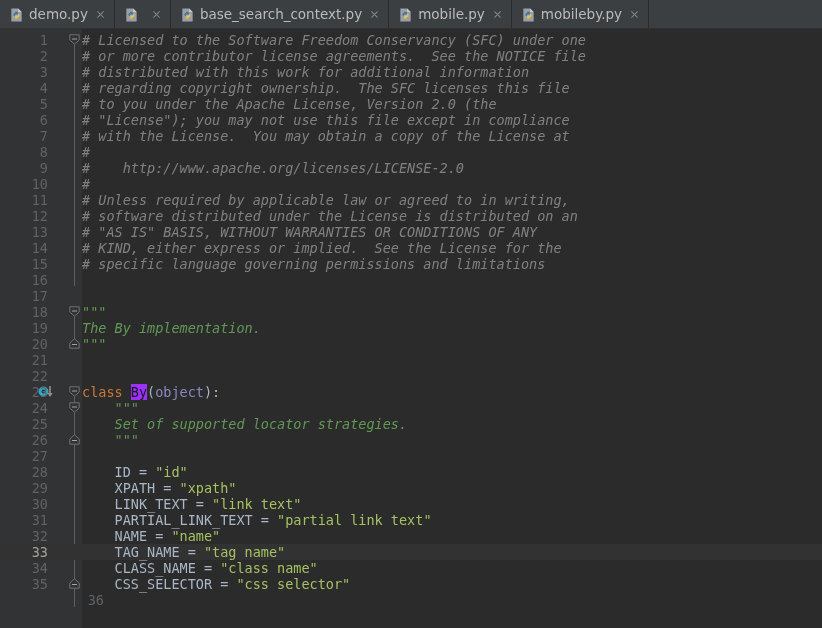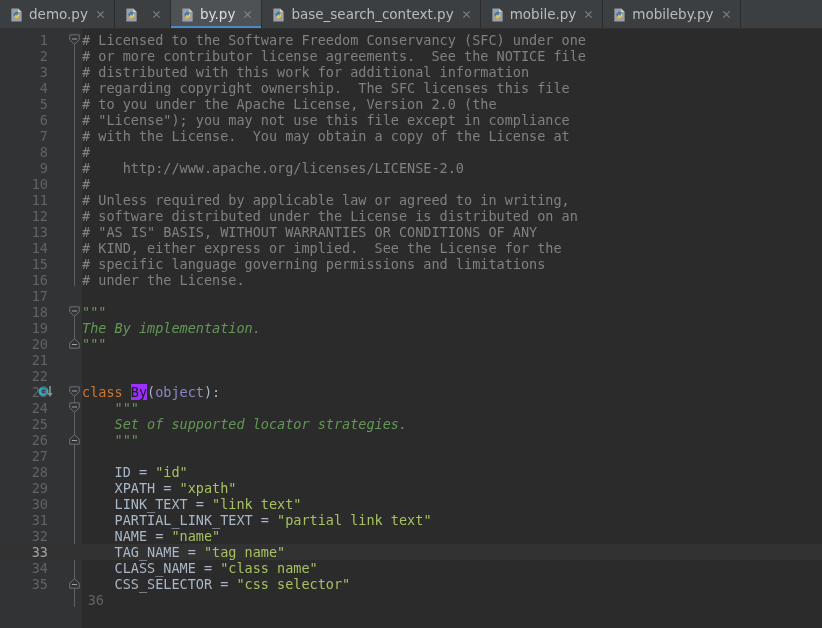--- a/index.html
+++ b/index.html
@@ -137,21 +137,21 @@
     position: absolute;
     left: 82px; top: 0;
     font-family: "DejaVu Sans Mono", monospace;
     font-size: 13.5px;
     line-height: 16px;
     color: #A9B7C6;
     white-space: pre;
   }
 
   
-  .t-comment { color: #808080; }
+  .t-comment { color: #808080; font-style: italic; }
   .t-doc     { color: #629755; font-style: italic; }
   .t-docq    { color: #629755; }
   .t-kw      { color: #CC7832; }
   .t-cls     { color: #A9B7C6; }
   .t-builtin { color: #8888C6; }
   .t-punc    { color: #A9B7C6; }
   .t-str     { color: #A5C261; }
   .t-hl-ident {
     background: #9B30FF;
     color: #1A1A1A;
@@ -195,32 +195,20 @@
     <path d="M2.6 2.6 L9.4 9.4 M9.4 2.6 L2.6 9.4" stroke="#9A9A9A" stroke-width="1.1" fill="none"></path>
   </svg>
     </div>
     <div class="tab">
       <svg class="py-icon" viewBox="0 0 16 16">
     <path d="M2.5 1h7.2l3.8 3.8V15H2.5z" fill="#9AA0A6"></path>
     <path d="M9.7 1l3.8 3.8H9.7z" fill="#C8CDD2"></path>
     <path d="M7.9 4.4c-1.6 0-1.5.7-1.5.7v.7h1.5v.2H5.8s-1 -.1-1 1.5c0 1.6.9 1.5.9 1.5h.5v-.7s0-.9.9-.9h1.5s.85.01.85-.83V5.2s.13-.8-1.55-.8zm-.83.47a.27.27 0 1 1 0 .55.27.27 0 0 1 0-.55z" fill="#3572A5"></path>
     <path d="M8.1 11.6c1.6 0 1.5-.7 1.5-.7v-.7H8.1v-.2h2.1s1 .1 1-1.5c0-1.6-.9-1.5-.9-1.5h-.5v.7s0 .9-.9.9H7.4s-.85-.01-.85.83v1.37s-.13.8 1.55.8zm.83-.47a.27.27 0 1 1 0-.55.27.27 0 0 1 0 .55z" fill="#E8C547"></path>
   </svg>
-      <svg class="tab-close" viewBox="0 0 12 12">
-    <path d="M2.6 2.6 L9.4 9.4 M9.4 2.6 L2.6 9.4" stroke="#9A9A9A" stroke-width="1.1" fill="none"></path>
-  </svg>
-    </div>
-    <div class="tab active">
-      <svg class="py-icon" viewBox="0 0 16 16">
-    <path d="M2.5 1h7.2l3.8 3.8V15H2.5z" fill="#9AA0A6"></path>
-    <path d="M9.7 1l3.8 3.8H9.7z" fill="#C8CDD2"></path>
-    <path d="M7.9 4.4c-1.6 0-1.5.7-1.5.7v.7h1.5v.2H5.8s-1 -.1-1 1.5c0 1.6.9 1.5.9 1.5h.5v-.7s0-.9.9-.9h1.5s.85.01.85-.83V5.2s.13-.8-1.55-.8zm-.83.47a.27.27 0 1 1 0 .55.27.27 0 0 1 0-.55z" fill="#3572A5"></path>
-    <path d="M8.1 11.6c1.6 0 1.5-.7 1.5-.7v-.7H8.1v-.2h2.1s1 .1 1-1.5c0-1.6-.9-1.5-.9-1.5h-.5v.7s0 .9-.9.9H7.4s-.85-.01-.85.83v1.37s-.13.8 1.55.8zm.83-.47a.27.27 0 1 1 0-.55.27.27 0 0 1 0 .55z" fill="#E8C547"></path>
-  </svg>
-      <span class="tab-label">by.py</span>
       <svg class="tab-close" viewBox="0 0 12 12">
     <path d="M2.6 2.6 L9.4 9.4 M9.4 2.6 L2.6 9.4" stroke="#9A9A9A" stroke-width="1.1" fill="none"></path>
   </svg>
     </div>
     <div class="tab">
       <svg class="py-icon" viewBox="0 0 16 16">
     <path d="M2.5 1h7.2l3.8 3.8V15H2.5z" fill="#9AA0A6"></path>
     <path d="M9.7 1l3.8 3.8H9.7z" fill="#C8CDD2"></path>
     <path d="M7.9 4.4c-1.6 0-1.5.7-1.5.7v.7h1.5v.2H5.8s-1 -.1-1 1.5c0 1.6.9 1.5.9 1.5h.5v-.7s0-.9.9-.9h1.5s.85.01.85-.83V5.2s.13-.8-1.55-.8zm-.83.47a.27.27 0 1 1 0 .55.27.27 0 0 1 0-.55z" fill="#3572A5"></path>
     <path d="M8.1 11.6c1.6 0 1.5-.7 1.5-.7v-.7H8.1v-.2h2.1s1 .1 1-1.5c0-1.6-.9-1.5-.9-1.5h-.5v.7s0 .9-.9.9H7.4s-.85-.01-.85.83v1.37s-.13.8 1.55.8zm.83-.47a.27.27 0 1 1 0-.55.27.27 0 0 1 0 .55z" fill="#E8C547"></path>
@@ -326,21 +314,21 @@
       <div class="line" style="top: 83px; position: absolute; left: 0px; width: 822px;"><span class="lineno">6</span><span class="code"><span class="t-comment"># "License"); you may not use this file except in compliance</span></span></div>
       <div class="line" style="top: 99px; position: absolute; left: 0px; width: 822px;"><span class="lineno">7</span><span class="code"><span class="t-comment"># with the License.  You may obtain a copy of the License at</span></span></div>
       <div class="line" style="top: 115px; position: absolute; left: 0px; width: 822px;"><span class="lineno">8</span><span class="code"><span class="t-comment">#</span></span></div>
       <div class="line" style="top: 131px; position: absolute; left: 0px; width: 822px;"><span class="lineno">9</span><span class="code"><span class="t-comment">#    http://www.apache.org/licenses/LICENSE-2.0</span></span></div>
       <div class="line" style="top: 147px; position: absolute; left: 0px; width: 822px;"><span class="lineno">10</span><span class="code"><span class="t-comment">#</span></span></div>
       <div class="line" style="top: 163px; position: absolute; left: 0px; width: 822px;"><span class="lineno">11</span><span class="code"><span class="t-comment"># Unless required by applicable law or agreed to in writing,</span></span></div>
       <div class="line" style="top: 179px; position: absolute; left: 0px; width: 822px;"><span class="lineno">12</span><span class="code"><span class="t-comment"># software distributed under the License is distributed on an</span></span></div>
       <div class="line" style="top: 195px; position: absolute; left: 0px; width: 822px;"><span class="lineno">13</span><span class="code"><span class="t-comment"># "AS IS" BASIS, WITHOUT WARRANTIES OR CONDITIONS OF ANY</span></span></div>
       <div class="line" style="top: 211px; position: absolute; left: 0px; width: 822px;"><span class="lineno">14</span><span class="code"><span class="t-comment"># KIND, either express or implied.  See the License for the</span></span></div>
       <div class="line" style="top: 227px; position: absolute; left: 0px; width: 695px;"><span class="lineno">15</span><span class="code"><span class="t-comment"># specific language governing permissions and limitations</span></span></div>
-      <div class="line" style="top: 243px; position: absolute; left: 0px; width: 822px;"><span class="lineno">16</span><span class="code"><span class="t-comment"># under the License.</span></span></div>
+      <div class="line" style="top: 243px; position: absolute; left: 0px; width: 822px;"><span class="lineno">16</span></div>
       <div class="line" style="top: 259px; position: absolute; left: 0px; width: 822px;"><span class="lineno">17</span><span class="code"></span></div>
       <div class="line" style="top: 275px; position: absolute; left: 0px; width: 822px;"><span class="lineno">18</span><span class="code"><span class="t-docq">"""</span></span></div>
       <div class="line" style="top: 291px; position: absolute; left: 0px; width: 822px;"><span class="lineno">19</span><span class="code"><span class="t-doc">The By implementation.</span></span></div>
       <div class="line" style="top: 307px; position: absolute; left: 0px; width: 822px;"><span class="lineno">20</span><span class="code"><span class="t-docq">"""</span></span></div>
       <div class="line" style="top: 323px; position: absolute; left: 0px; width: 822px;"><span class="lineno">21</span><span class="code"></span></div>
       <div class="line" style="top: 339px; position: absolute; left: 0px; width: 822px;"><span class="lineno">22</span><span class="code"></span></div>
       <div class="line" style="top: 355px; position: absolute; left: 0px; width: 739px;"><span class="lineno">23</span><span class="code"><span class="t-kw">class </span><span class="t-hl-ident">By</span><span class="t-punc">(</span><span class="t-builtin">object</span><span class="t-punc">):</span></span></div>
       <div class="line" style="top: 371px; position: absolute; left: 0px; width: 822px;"><span class="lineno">24</span><span class="code"><span class="t-docq">    """</span></span></div>
       <div class="line" style="top: 387px; position: absolute; left: 0px; width: 822px;"><span class="lineno">25</span><span class="code"><span class="t-doc">    Set of supported locator strategies.</span></span></div>
       <div class="line" style="top: 403px; position: absolute; left: 0px; width: 822px;"><span class="lineno">26</span><span class="code"><span class="t-docq">    """</span></span></div>

